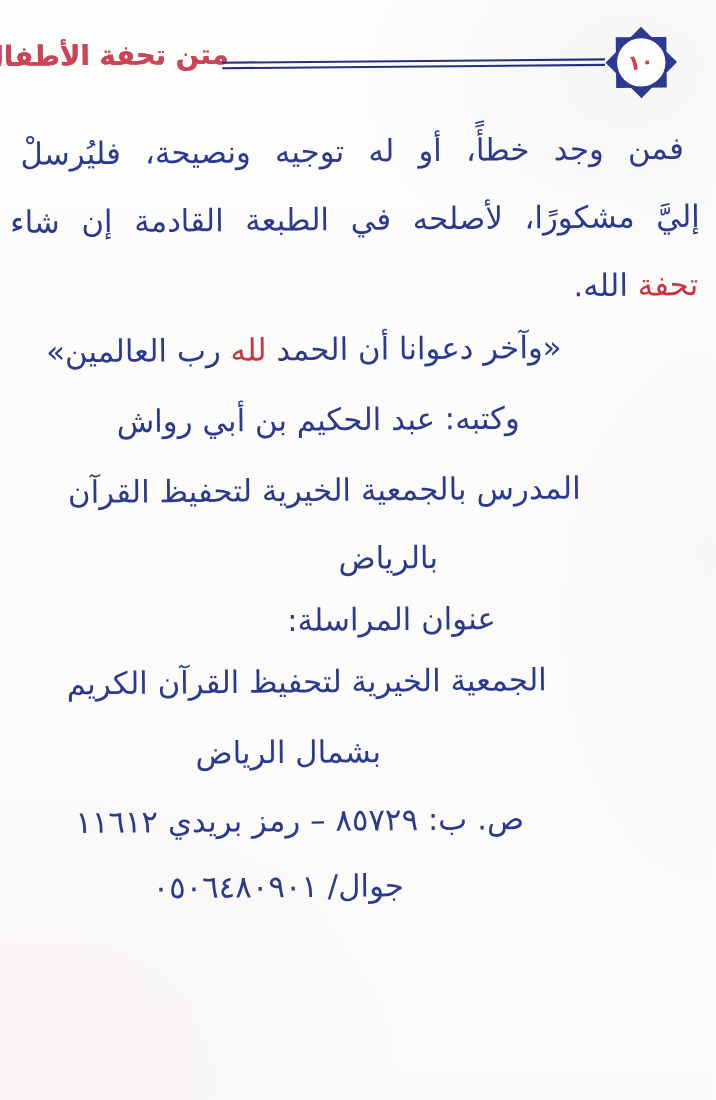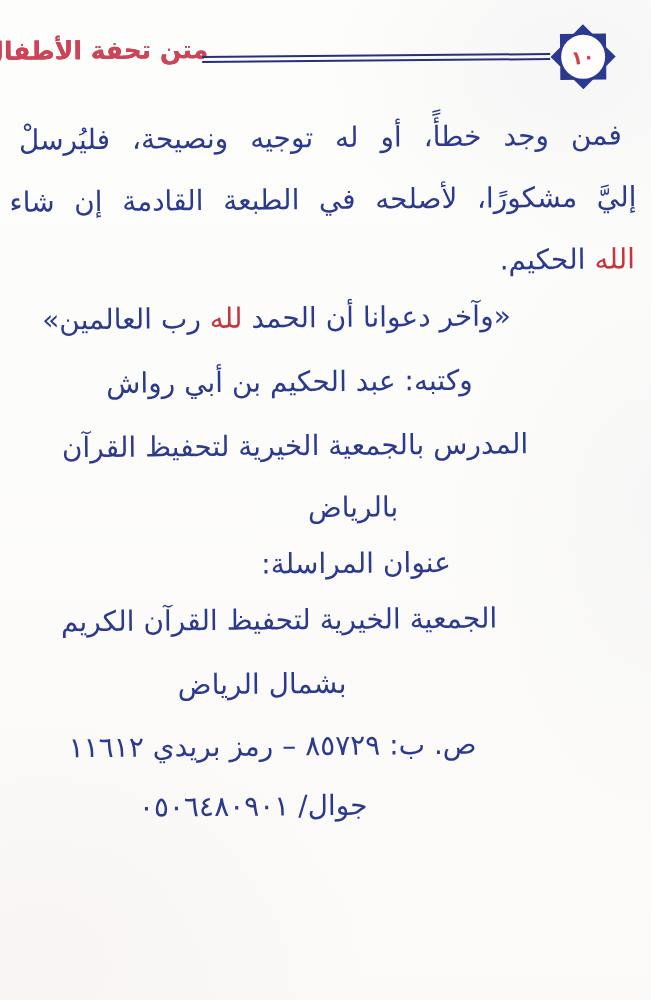--- a/index.html
+++ b/index.html
@@ -100,21 +100,21 @@
       </div>
     </div>
 
     <div>
 
       <div class="ln just" style="top:114px;left:22px;right:26px;">فمن وجد خطأً، أو له توجيه ونصيحة، فليُرسلْ</div>
 
       <div class="ln just" style="top:176px;left:12px;right:12px;">إليَّ مشكورًا، لأصلحه في الطبعة القادمة إن شاء</div>
 
       <div class="ln rt" style="top:238px;left:20px;right:14px;">
-        <span class="red">الله</span><span> الحكيم.</span>
+        <span class="red">تحفة</span><span> الله.</span>
       </div>
 
       <div class="ln ctr" style="top:294px;left:0px;right:95px;">
         <span>«وآخر دعوانا أن الحمد </span><span class="red">لله</span><span> رب العالمين»</span>
       </div>
 
       <div class="ln ctr" style="top:358px;left:0px;right:70px;">وكتبه: عبد الحكيم بن أبي رواش</div>
 
       <div class="ln ctr" style="top:422px;left:0px;right:60px;">المدرس بالجمعية الخيرية لتحفيظ القرآن</div>
 

